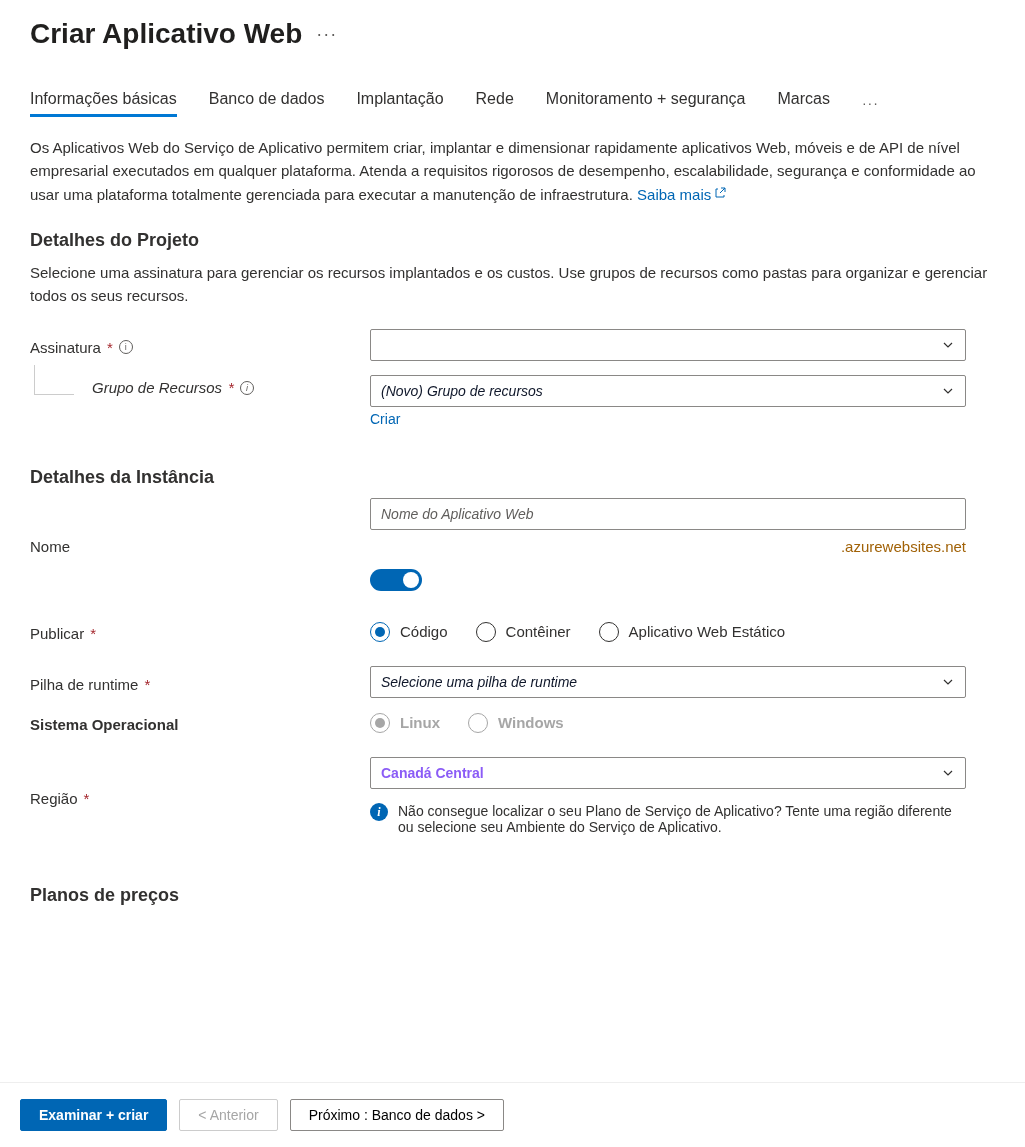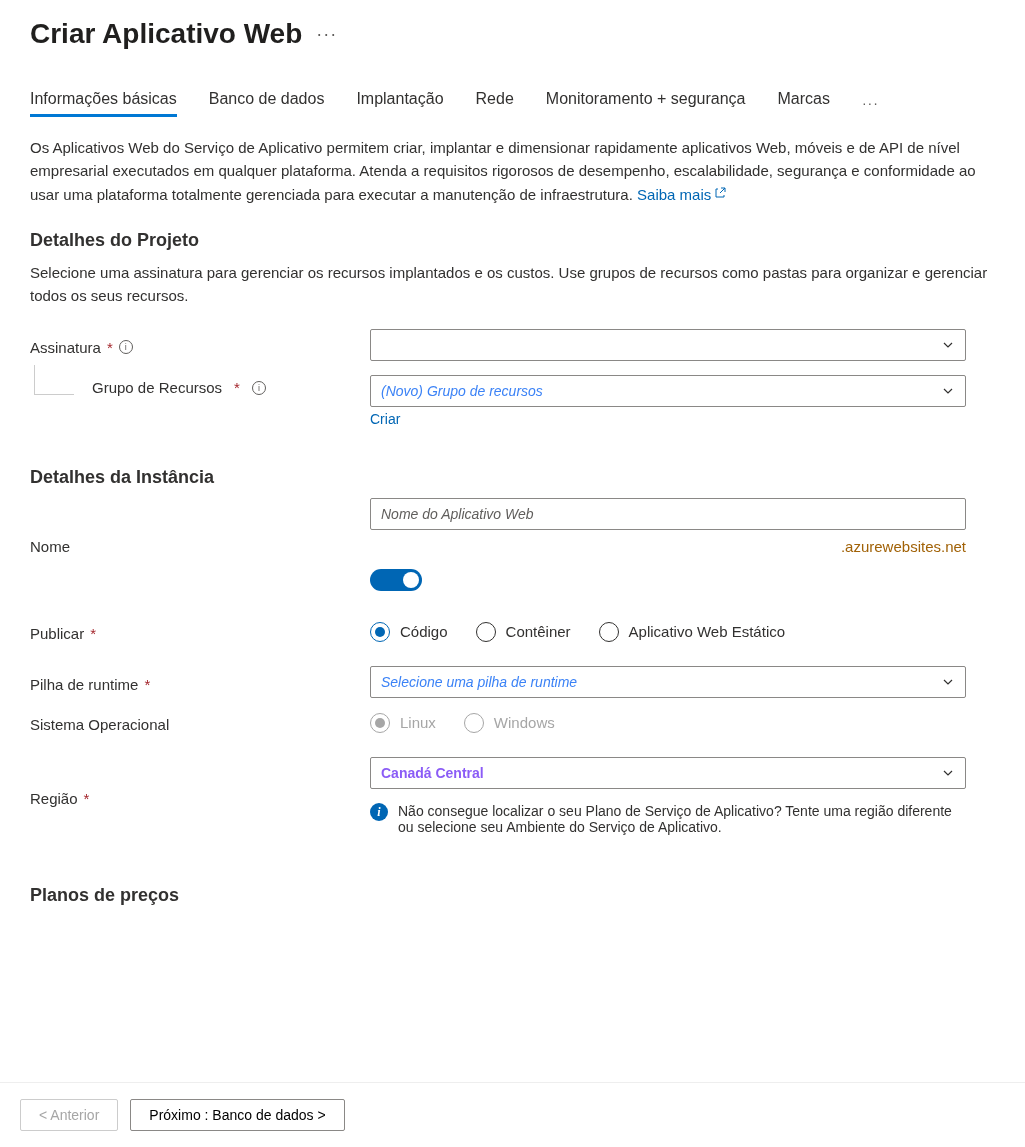--- a/index.html
+++ b/index.html
@@ -17,31 +17,31 @@
 .link { color: #0066b4; text-decoration: none; cursor: pointer; }
 .ext-icon { display: inline-block; margin-left: 3px; width: 10px; height: 10px; position: relative; top: -1px; }
 .ext-icon svg { width: 12px; height: 12px; stroke: #0066b4; }
 .section-heading { font-size: 18px; font-weight: 600; margin-bottom: 10px; margin-top: 20px; }
 .section-desc { font-size: 15px; line-height: 1.55; margin-bottom: 22px; max-width: 960px; }
 .form-row { display: flex; align-items: center; margin-bottom: 14px; }
 .form-label { width: 340px; font-size: 15px; color: #323130; display: flex; align-items: center; gap: 6px; padding-top: 4px; }
 .required { color: #a4262c; }
 .form-control { flex: 1; max-width: 596px; }
 .select, .input { width: 100%; height: 32px; border: 1px solid #8a8886; border-radius: 2px; padding: 0 10px; font-size: 14px; background: #fff; color: #323130; position: relative; display: flex; align-items: center; justify-content: space-between; cursor: pointer; }
-.select .placeholder { color: #3b82f6; font-style: italic; }
+.select .placeholder { color: #0f172a; font-style: italic; }
 .select .value { color: #8b5cf6; font-weight: bold; }
 .chevron { width: 14px; height: 14px; }
 .chevron svg { width: 14px; height: 14px; stroke: #323130; }
 .input { cursor: text; }
 .input::placeholder { color: #605e5c; font-style: italic; }
 .info-icon { display: inline-flex; width: 14px; height: 14px; border: 1px solid #605e5c; border-radius: 50%; align-items: center; justify-content: center; font-size: 9px; color: #605e5c; cursor: pointer; }
 .sub-link { color: #0066b4; font-size: 14px; cursor: pointer; margin-top: 4px; }
 .indent-tree { margin-left: 4px; border-left: 1px solid #ccc; border-bottom: 1px solid #ccc; width: 40px; height: 30px; display: inline-block; margin-right: 18px; margin-top: -10px; }
 .rg-row { display: flex; align-items: flex-start; }
-.rg-label { display: flex; align-items: center; gap: 12px; font-size: 15px; padding-top: 4px; }
+.rg-label { display: flex; align-items: center; gap: 6px; font-size: 15px; padding-top: 4px; font-style: italic; }
 .suffix { text-align: right; font-size: 15px; color: #a16207; margin-top: 8px; }
 .toggle-row { display: flex; align-items: flex-start; gap: 14px; margin-top: 14px; }
 .toggle { width: 52px; height: 22px; background: #0066b4; border-radius: 12px; position: relative; cursor: pointer; flex-shrink: 0; }
 .toggle::after { content: ""; position: absolute; right: 3px; top: 3px; width: 16px; height: 16px; background: #fff; border-radius: 50%; }
 .toggle-text { font-size: 15px; line-height: 1.45; }
 .radio-group { display: flex; gap: 28px; align-items: center; }
 .radio { display: flex; align-items: center; gap: 10px; cursor: pointer; font-size: 15px; }
 .radio-circle { width: 20px; height: 20px; border: 1px solid #323130; border-radius: 50%; display: flex; align-items: center; justify-content: center; }
 .radio-circle.selected { border-color: #0066b4; }
 .radio-circle.selected::after { content: ""; width: 10px; height: 10px; background: #0066b4; border-radius: 50%; }
@@ -166,21 +166,21 @@
     <div class="form-control">
       <div class="select">
         <span class="placeholder">Selecione uma pilha de runtime</span>
         <span class="chevron"><svg viewBox="0 0 14 14" fill="none">
               <path d="M3 5l4 4 4-4" stroke-width="1.2"></path>
             </svg></span>
       </div>
     </div>
   </div>
 
-  <div class="form-row" style="margin-top:10px;">
+  <div class="form-row" style="margin-top:10px;font-weight:bold;">
     <div class="form-label">
         <span>Sistema Operacional</span>
       </div>
     <div class="form-control">
       <div class="radio-group">
         <label class="radio disabled">
             <span class="radio-circle disabled sel"></span>
             <span>Linux</span>
           </label>
         <label class="radio disabled">
@@ -207,15 +207,16 @@
         <div class="info-badge">i</div>
         <div>Não consegue localizar o seu Plano de Serviço de Aplicativo? Tente uma região diferente ou selecione seu Ambiente do Serviço de Aplicativo.</div>
       </div>
     </div>
   </div>
 
   <div class="section-heading" style="margin-top:50px;">Planos de preços</div>
 </div>
 
 <div class="footer">
+  <button class="btn primary">Examinar + criar</button>
   <button class="btn disabled">&lt; Anterior</button>
   <button class="btn">Próximo : Banco de dados &gt;</button>
 </div>
 
 </body></html>

